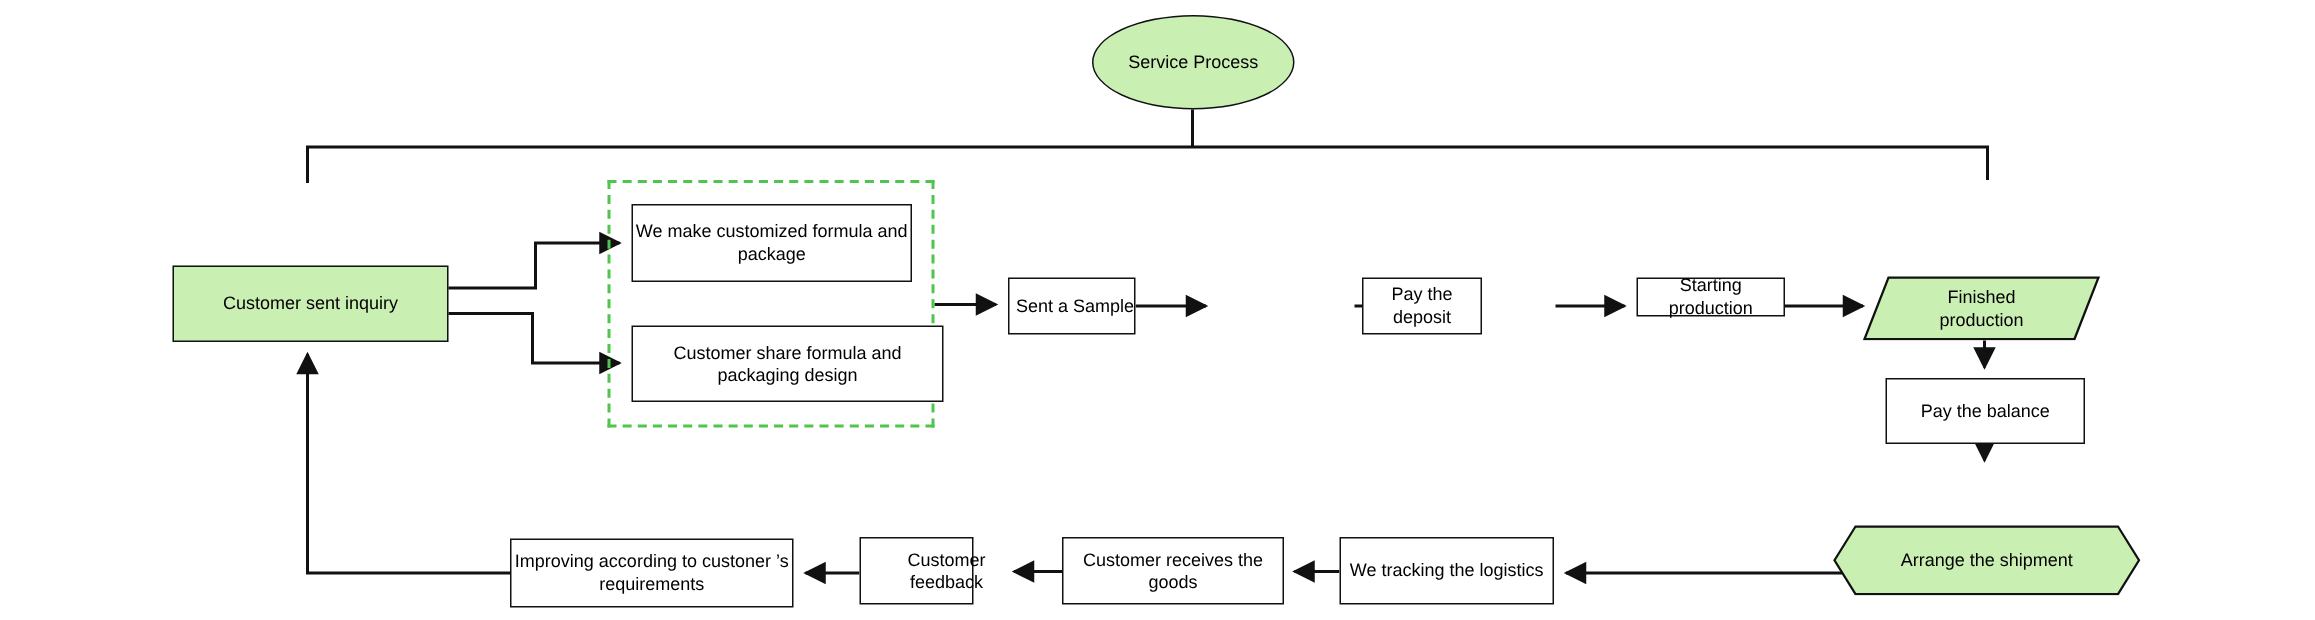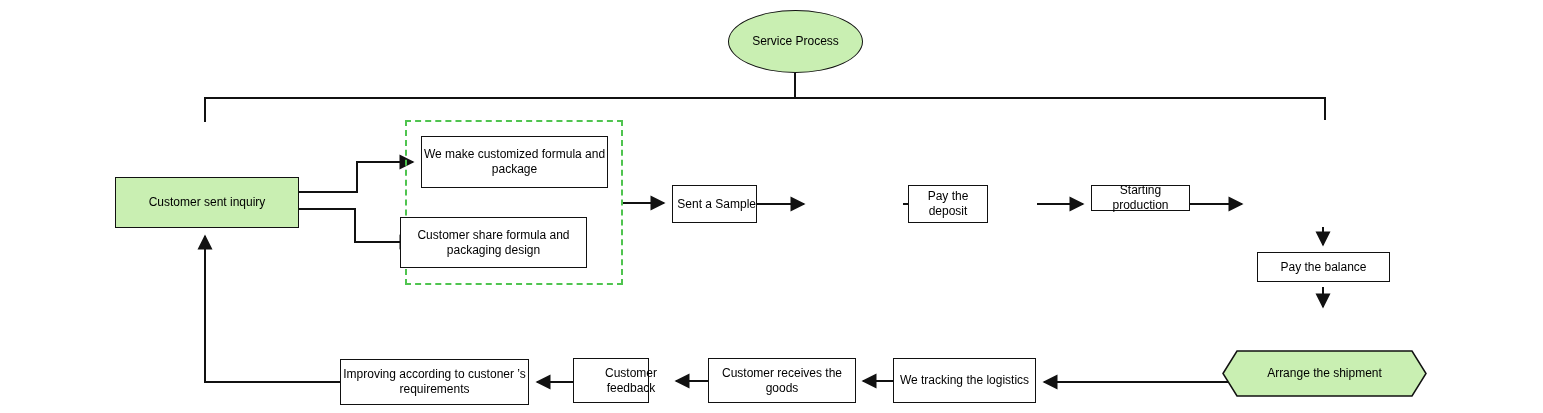--- a/index.html
+++ b/index.html
@@ -86,36 +86,42 @@
     <span>Service Process</span>
   </div>
 
   <div class="node rect-green" style="left:115px;top:177px;width:184px;height:51px;">
     <span>Customer sent inquiry</span>
   </div>
 
   <div class="node rect" style="left:421px;top:136px;width:187px;height:52px;">
     <span>We make customized formula and package</span>
   </div>
-  <div class="node rect" style="left:400px;top:217px;width:187px;height:51px;">
+  <div class="node rect" style="left:421px;top:217px;width:208px;height:51px;">
     <span>Customer share formula and packaging design</span>
   </div>
 
   <div class="node rect" style="left:672px;top:185px;width:85px;height:38px;justify-content:flex-end;">
     <span>Sent a Sample</span>
   </div>
   <div class="node rect" style="left:908px;top:185px;width:80px;height:38px;">
     <span>Pay the deposit</span>
   </div>
   <div class="node rect" style="left:1091px;top:185px;width:99px;height:26px;">
     <span>Starting production</span>
   </div>
 
+  <div class="node shape-node" style="left:1242px;top:184px;width:158px;height:43px;">
+    <svg viewBox="0 0 158 43" preserveAspectRatio="none">
+      <polygon class="shape-green" points="17,1 157,1 141,42 1,42"></polygon>
+    </svg>
+    <span class="shape-label lbl-narrow">Finished production</span>
+  </div>
 
-  <div class="node rect" style="left:1257px;top:252px;width:133px;height:30px;">
+  <div class="node rect" style="left:1257px;top:252px;width:133px;height:44px;">
     <span>Pay the balance</span>
   </div>
 
   <div class="node shape-node" style="left:1222px;top:314px;width:205px;height:47px;margin-top:36px;">
     <svg viewBox="0 0 205 47" preserveAspectRatio="none">
       <polygon class="shape-green" points="1,23.5 15,1 190,1 204,23.5 190,46 15,46"></polygon>
     </svg>
     <span class="shape-label">Arrange the shipment</span>
   </div>
 

